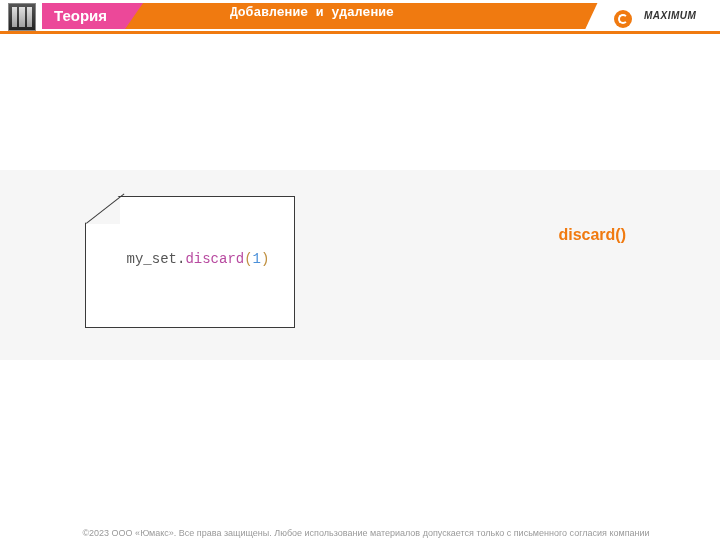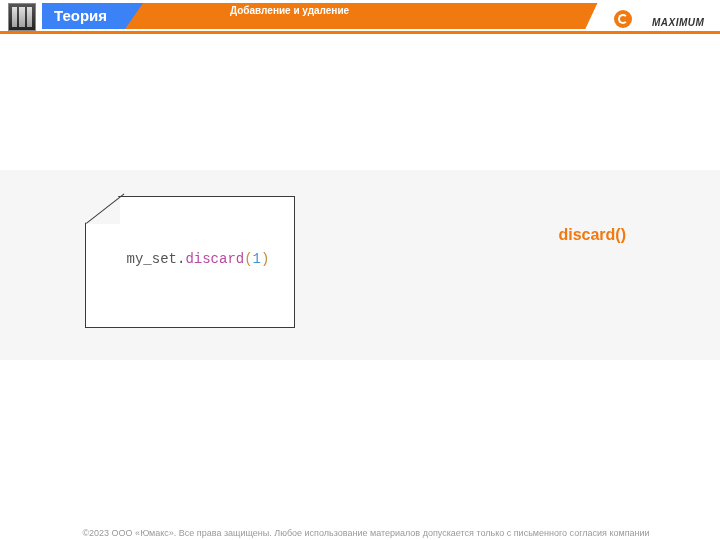--- a/index.html
+++ b/index.html
@@ -27,64 +27,65 @@
     display: flex; gap: 2px; padding: 3px;
   }
   .header-icon span {
     flex: 1;
     background: linear-gradient(#e0e0e0,#a0a0a0);
   }
   .tab-theory {
     position: absolute;
     left: 42px; top: 3px;
     height: 26px;
-    background: #3b82f6;
+    background: #ec4899;
     color: #fff;
     font-size: 15px;
     font-weight: bold;
     padding: 3px 36px 3px 12px;
     clip-path: polygon(0 0, 100% 0, calc(100% - 18px) 100%, 0 100%);
     line-height: 20px;
   }
   .orange-bar {
     position: absolute;
     left: 100px; top: 3px;
     right: 0;
     height: 26px;
     background: #f07a10;
     clip-path: polygon(22px 0, 100% 0, 100% 100%, 4px 100%);
   }
   .title-text {
     position: absolute;
     left: 230px;
     top: 5px;
     color: #fff;
-    font-size: 10px;
-    font-weight: bold;
+    font-size: 13px;
+    font-weight: bold;
+    font-family: Liberation Mono, monospace;
   }
   .logo-wrap {
     position: absolute;
     top: 0; right: 0;
     height: 38px; width: 110px;
     background: #fff;
     display: flex;
     align-items: center;
   }
   .logo-wrap::before {
     content: "";
     position: absolute;
     left: -20px; top: 0;
     width: 30px; height: 38px;
     background: #fff;
     transform: skewX(-25deg);
   }
   .logo {
     display: flex;
-    align-items: flex-end;
-    gap: 20px;
+    align-items: flex-start;
+    gap: 12px;
     position: relative;
     z-index: 1;
     padding-left: 4px;
   }
   .logo-icon {
     width: 18px; height: 18px;
     border-radius: 50%;
     background: #f07a10;
     position: relative;
   }

